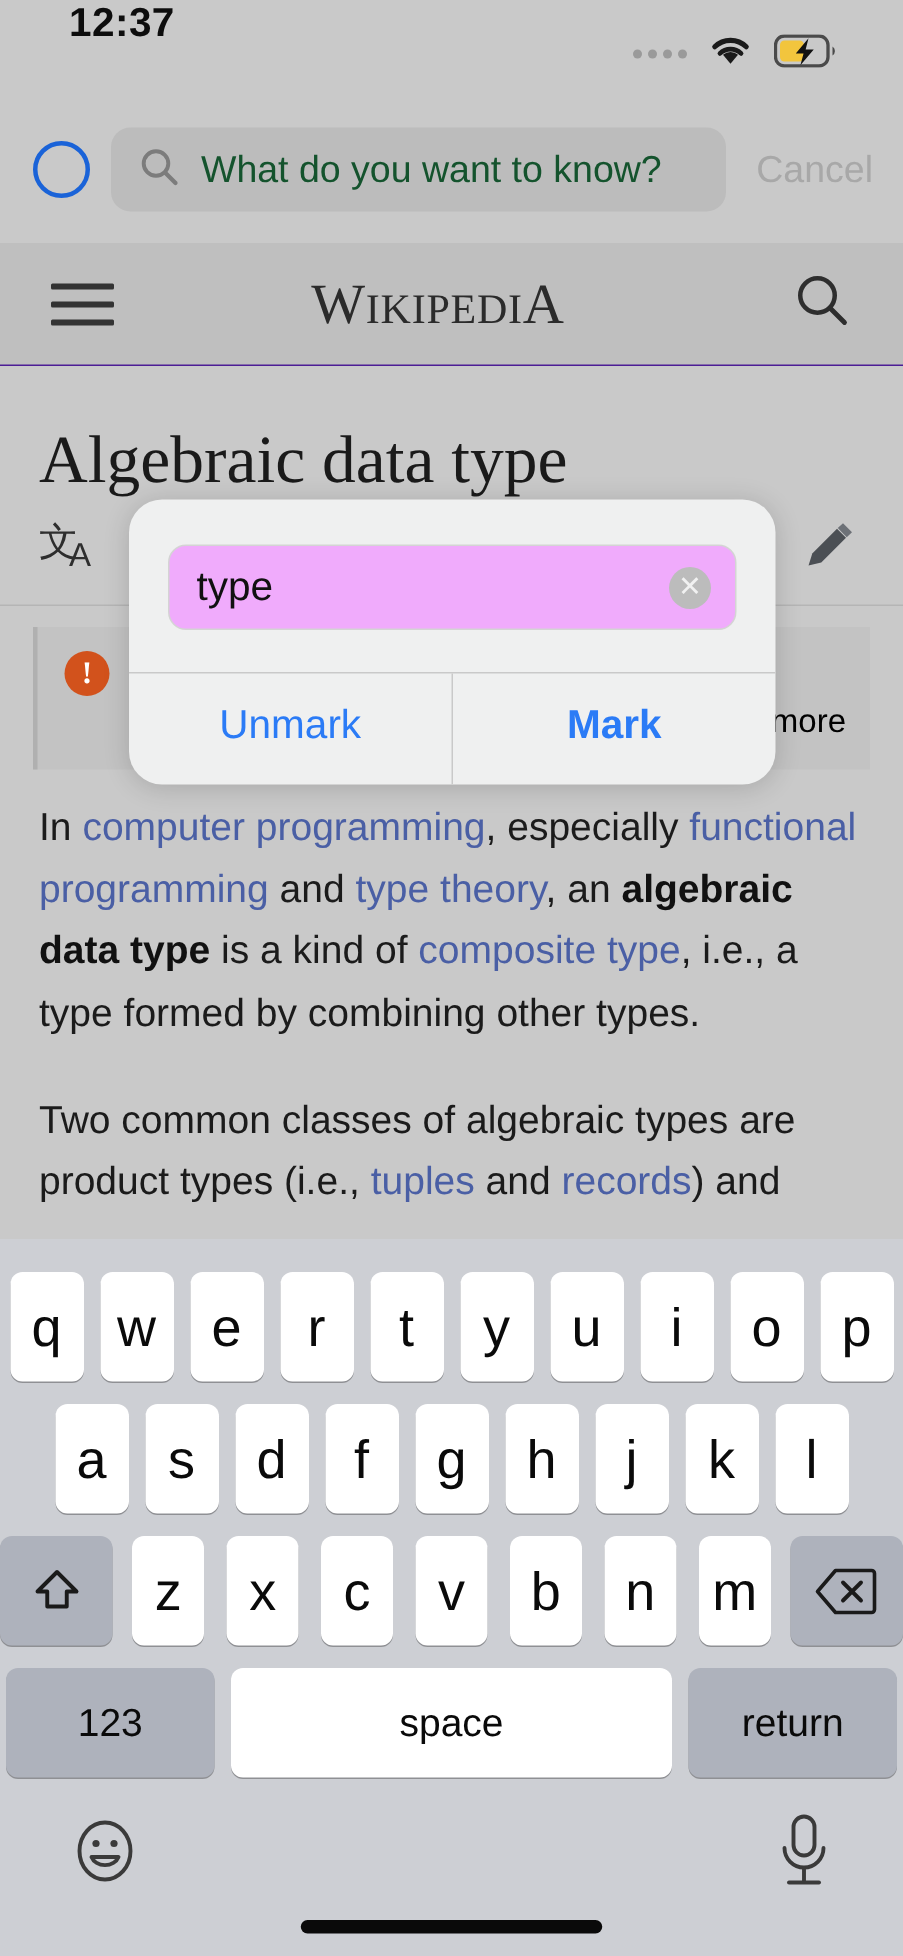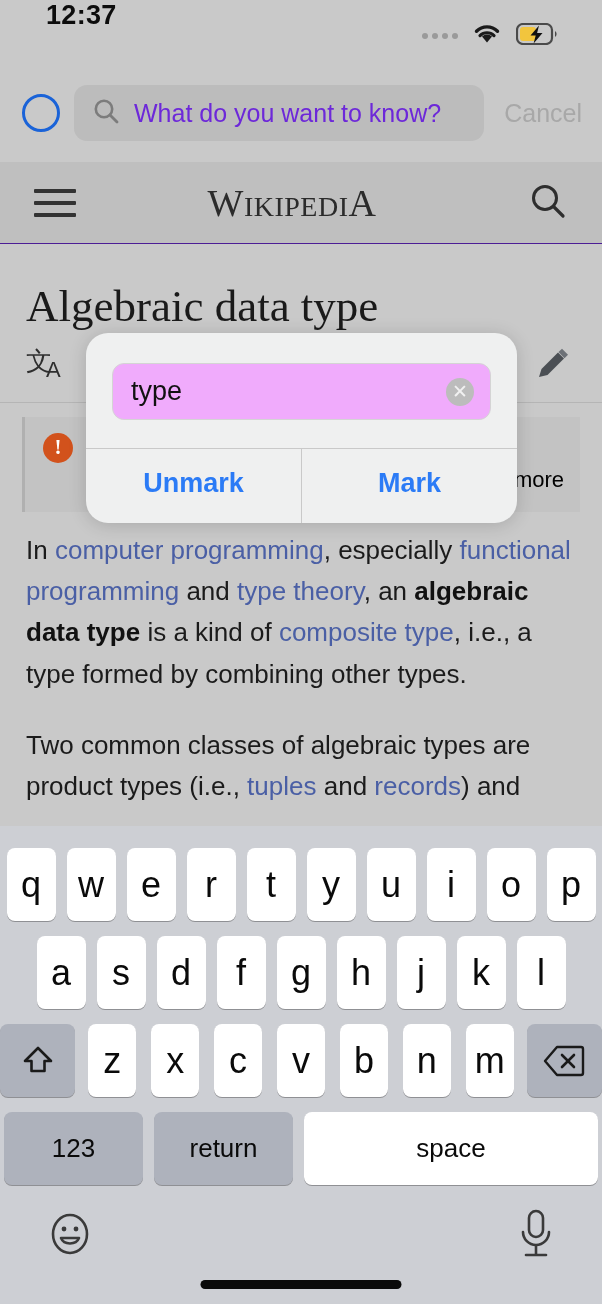--- a/index.html
+++ b/index.html
@@ -35,21 +35,21 @@
   }
   .circle-btn {
     width:38px;height:38px;border-radius:50%;
     border:3px solid #1a63d8; flex:0 0 auto;
   }
   .searchfield {
     flex:1 1 auto; height:56px; border-radius:13px;
     background:#bcbcbc;
     display:flex; align-items:center; gap:14px; padding:0 18px;
   }
-  .searchfield .ph { font-size:25px; color:#6d28d9; white-space:nowrap; }
+  .searchfield .ph { font-size:25px; color:#14532d; white-space:nowrap; }
   .cancel-btn { font-size:25px; color:#a8a8a8; padding:0 6px; white-space:nowrap; }
 
   
   .wikibar {
     position:absolute; top:162px; left:0; width:602px; height:82px;
     background:#bfbfbf;
     display:flex; align-items:center; justify-content:space-between;
     padding:0 34px;
     border-bottom:1px solid #4c1d95;
   }
@@ -114,21 +114,21 @@
   .clear-x {
     width:28px;height:28px;border-radius:50%;background:#bcbcbc;
     color:#f1f1f1; font-size:19px; line-height:28px; text-align:center;
     flex:0 0 auto; font-family:"Liberation Sans", sans-serif;
   }
   .modal-actions { display:flex; border-top:1px solid #c9c9c9; }
   .modal-actions div {
     flex:1 1 0; text-align:center; padding:19px 0 24px 0;
     font-size:27px; color:#2b7bf6;font-weight:bold;
   }
-  .modal-actions .primary { font-weight:700; }
+  .modal-actions .primary { font-weight:400; }
   .modal-actions .sep { flex:0 0 1px; background:#c9c9c9; padding:0; }
 
   
   .keyboard {
     position:absolute; left:0; bottom:0; width:602px; height:478px;
     background:#cdcfd4;
   }
   .krow { display:flex; justify-content:center; gap:11px; }
   .krow.r1 { padding-top:22px; }
   .krow.r2 { padding-top:15px; }
@@ -311,22 +311,22 @@
       <svg width="44" height="34" viewBox="0 0 44 34">
         <path d="M15 3 H39 a2 2 0 0 1 2 2 V29 a2 2 0 0 1-2 2 H15 L3 17 Z" fill="none" stroke="#1a1a1a" stroke-width="2.4" stroke-linejoin="round"></path>
         <line x1="20" y1="11" x2="32" y2="23" stroke="#1a1a1a" stroke-width="2.6" stroke-linecap="round"></line>
         <line x1="32" y1="11" x2="20" y2="23" stroke="#1a1a1a" stroke-width="2.6" stroke-linecap="round"></line>
       </svg>
     </div>
   </div>
 
   <div class="krow r4">
     <div class="key fn123">123</div>
+    <div class="key space">space</div>
     <div class="key ret">return</div>
-    <div class="key space">space</div>
   </div>
 
   <div class="kbbottom">
     <span>
       <svg width="52" height="52" viewBox="0 0 52 52">
         <ellipse cx="26" cy="26" rx="17" ry="19" fill="none" stroke="#3a3a3a" stroke-width="2.6"></ellipse>
         <circle cx="20" cy="21" r="2.4" fill="#3a3a3a"></circle>
         <circle cx="32" cy="21" r="2.4" fill="#3a3a3a"></circle>
         <path d="M17 30 a9.5 8 0 0 0 18 0 Z" fill="none" stroke="#3a3a3a" stroke-width="2.6" stroke-linejoin="round"></path>
       </svg>

